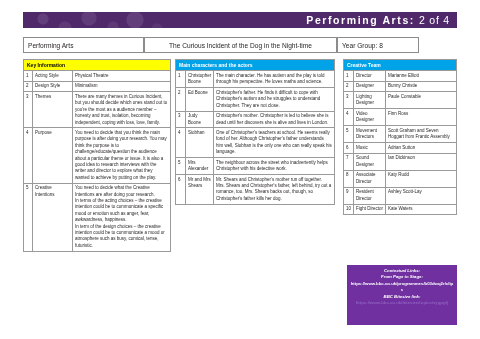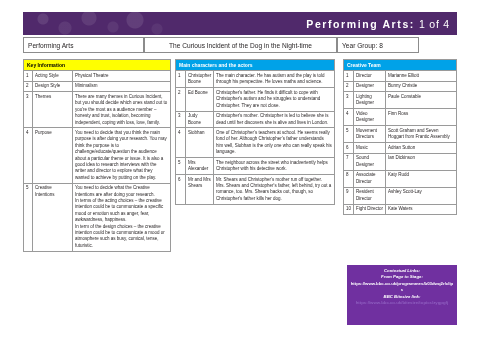--- a/index.html
+++ b/index.html
@@ -7,21 +7,21 @@
     width:480px;height:339px;
     background:#ffffff;
     font-family:"Liberation Sans", sans-serif;
     color:#231f20;
     overflow:hidden;
   }
   .page{position:relative;width:480px;height:339px;}
 
   
   .banner{
-    position:absolute;left:23px;top:12px;width:434px;height:23px;
+    position:absolute;left:23px;top:12px;width:434px;height:16px;
     background:#50296b;
     background-image:
       radial-gradient(circle at 20px 7px, rgba(255,255,255,.10) 0 5px, transparent 6px),
       radial-gradient(circle at 42px 16px, rgba(255,255,255,.08) 0 6px, transparent 7px),
       radial-gradient(circle at 66px 6px, rgba(255,255,255,.09) 0 7px, transparent 8px),
       radial-gradient(circle at 90px 15px, rgba(255,255,255,.07) 0 5px, transparent 6px),
       radial-gradient(circle at 112px 8px, rgba(255,255,255,.10) 0 8px, transparent 9px),
       radial-gradient(circle at 134px 17px, rgba(255,255,255,.06) 0 5px, transparent 6px);
     display:flex;align-items:center;justify-content:flex-end;
     box-sizing:border-box;padding-right:7px;
@@ -99,21 +99,21 @@
   .links .l-url{display:block;font-weight:bold;word-break:break-all;}
   .links .l-url.dim{color:#8f5fc0;}
 </style>
 </head>
 <body>
 
 <div class="page">
 
   <div class="banner">
     <span class="banner-title">Performing Arts:</span>
-    <span class="banner-sub">1 of 4</span>
+    <span class="banner-sub">2 of 4</span>
   </div>
 
   <div class="topbar">
     <div class="cell tb-1">Performing Arts</div>
     <div class="cell tb-2">The Curious Incident of the Dog in the Night-time</div>
     <div class="cell tb-3">Year Group: 8</div>
   </div>
 
   <table class="tbl" id="key-table">
     <colgroup>

